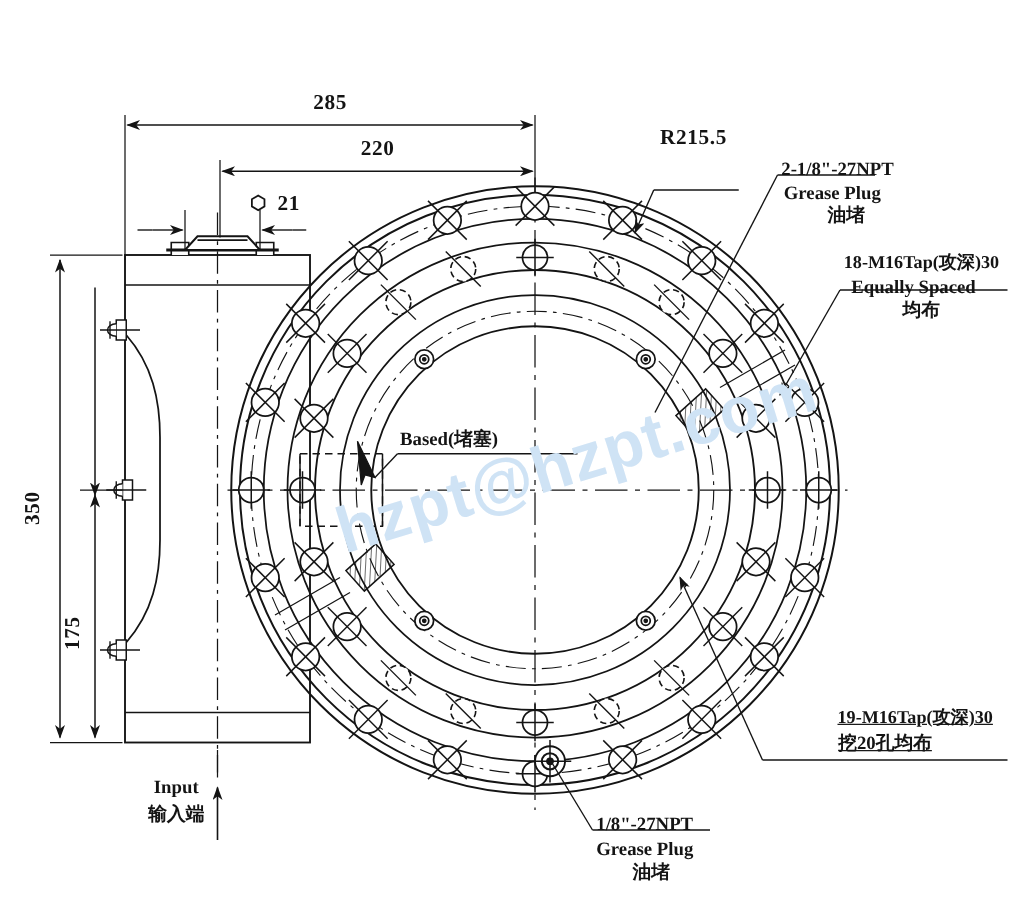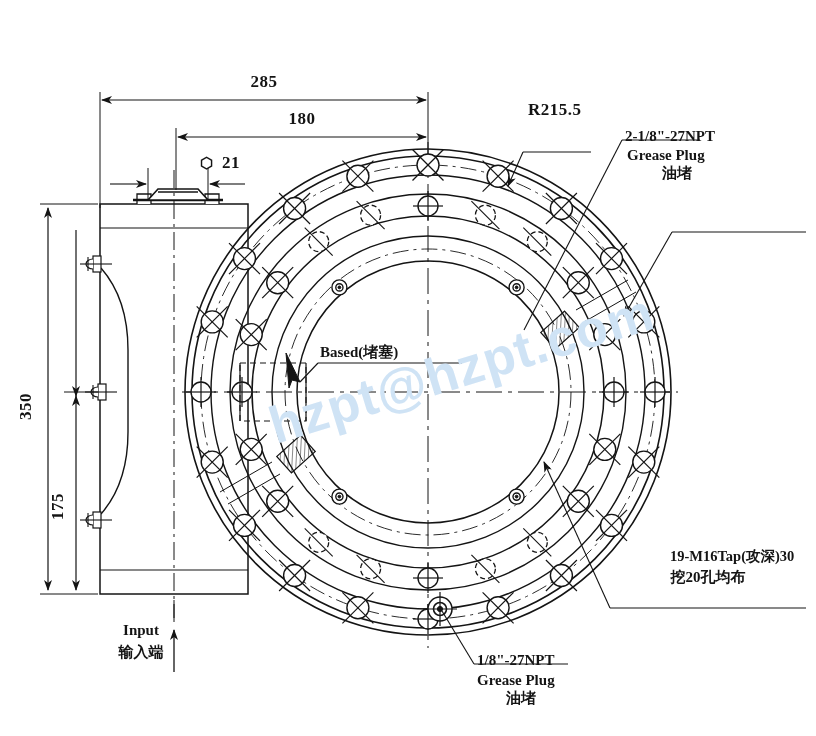--- a/index.html
+++ b/index.html
@@ -330,39 +330,44 @@
 
       <path d="M318,363 L462,363" stroke-width="1.1"></path>
       <path d="M318,363 L300,382" stroke-width="1.1"></path>
     </g>
   </svg>
 
   <div class="wm" style="left:262px;top:398px;">hzpt@hzpt.com</div>
 
   <div class="lbl dim c" style="left:234px;top:72px;width:60px;">285</div>
 
-  <div class="lbl dim c" style="left:272px;top:109px;width:60px;">180</div>
+  <div class="lbl dim c" style="left:272px;top:109px;width:60px;">220</div>
 
   <div class="lbl dim" style="left:200px;top:155px;font-size:15px;">⬡</div>
   <div class="lbl dim" style="left:222px;top:153px;">21</div>
 
   <div class="rot lbl dim" style="left:16px;top:420px;">350</div>
 
   <div class="rot lbl dim" style="left:48px;top:520px;">175</div>
 
   <div class="lbl dim" style="left:528px;top:100px;">R215.5</div>
 
   <div style="position:absolute;left:625px;top:128px;">
     <div class="lbl note" style="position:relative;left:0;top:0;">2-1/8"-27NPT</div>
     <div class="lbl note" style="position:relative;left:2px;top:1px;">Grease Plug</div>
     <div class="lbl note c" style="position:relative;left:0;top:2px;width:104px;">油堵</div>
   </div>
 
-
-  <div style="position:absolute;left:613px;top:548px;">
+  <div style="position:absolute;left:675px;top:202px;">
+    <div class="lbl note2" style="position:relative;">18-M16Tap(攻深)30</div>
+    <div class="lbl note" style="position:relative;left:6px;top:3px;">Equally Spaced</div>
+    <div class="lbl note c" style="position:relative;left:0;top:4px;width:124px;">均布</div>
+  </div>
+
+  <div style="position:absolute;left:613px;top:566px;text-decoration:underline;">
     <div class="lbl note2" style="position:relative;left:57px;">19-M16Tap(攻深)30</div>
     <div class="lbl note c" style="position:relative;left:0;top:4px;width:190px;">挖20孔均布</div>
   </div>
 
   <div style="position:absolute;left:477px;top:652px;">
     <div class="lbl note" style="position:relative;">1/8"-27NPT</div>
     <div class="lbl note" style="position:relative;left:0;top:2px;">Grease Plug</div>
     <div class="lbl note c" style="position:relative;left:0;top:3px;width:88px;">油堵</div>
   </div>
 

